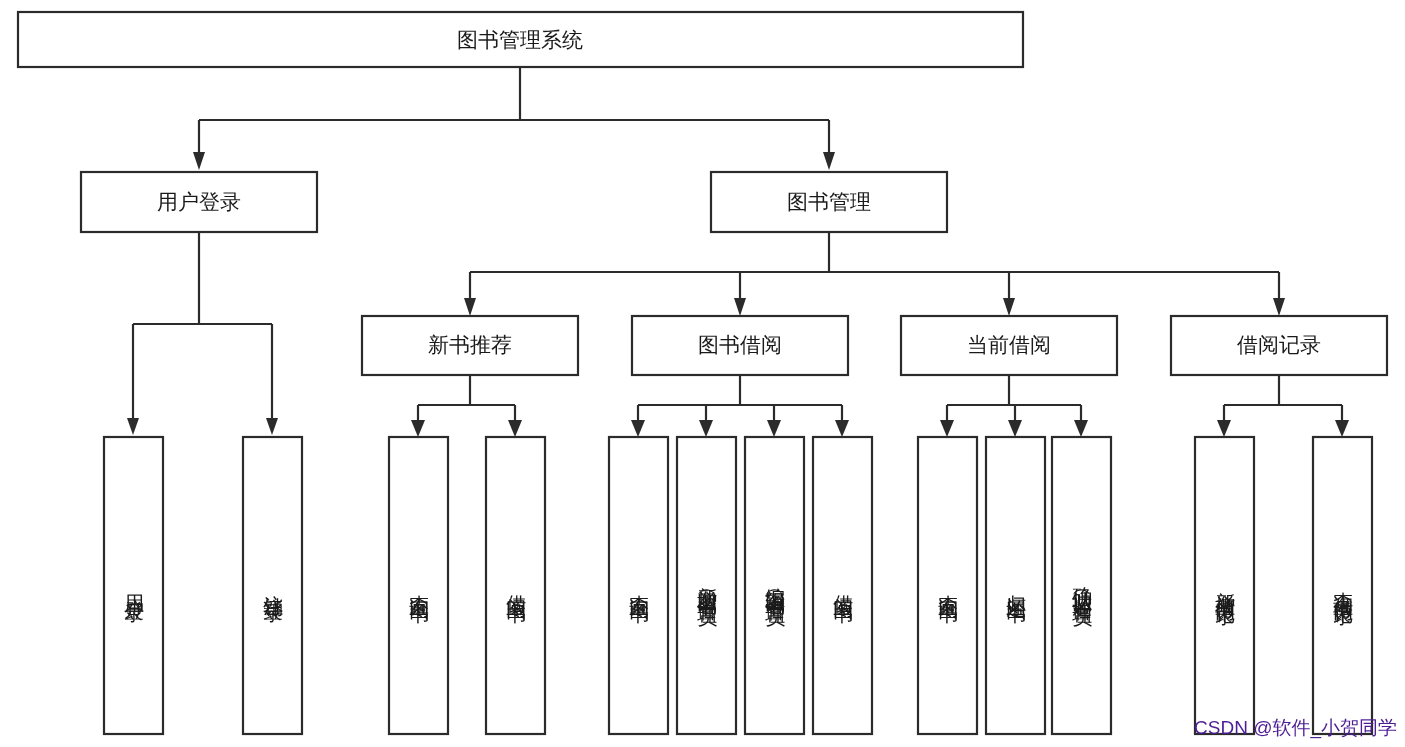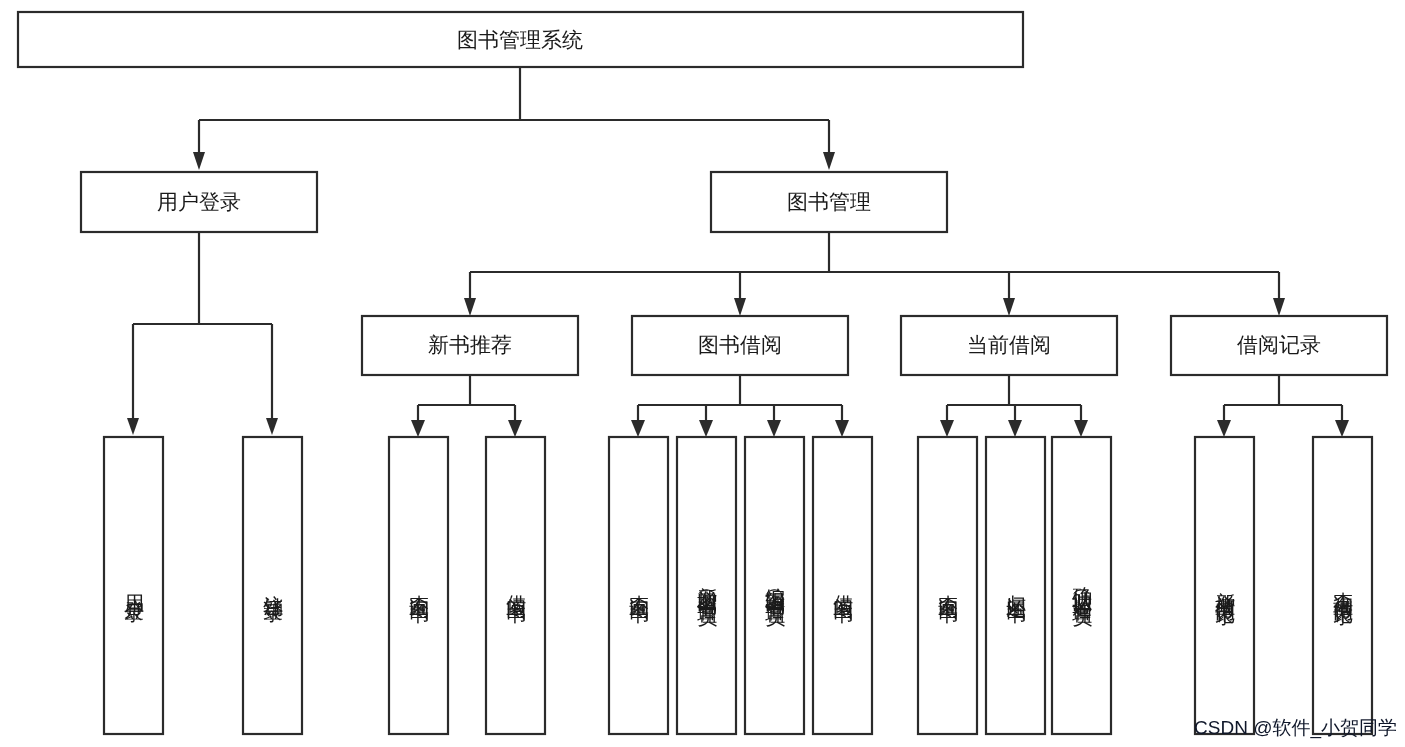--- a/index.html
+++ b/index.html
@@ -43,21 +43,21 @@
     fill: none;
   }
   .arrow-head {
     fill: #2b2b2b;
     stroke: none;
   }
   .watermark {
     position: absolute;
     right: 8px;
     bottom: 6px;
-    color: #0f172a;
+    color: #4c1d95;
     font-size: 19px;
     font-family: "Liberation Sans", "DejaVu Sans", sans-serif;
     white-space: nowrap;
     user-select: none;
   }
 </style>
 </head>
 <body>
 
 <svg id="diagram" viewBox="0 0 1405 747" xmlns="http://www.w3.org/2000/svg">

